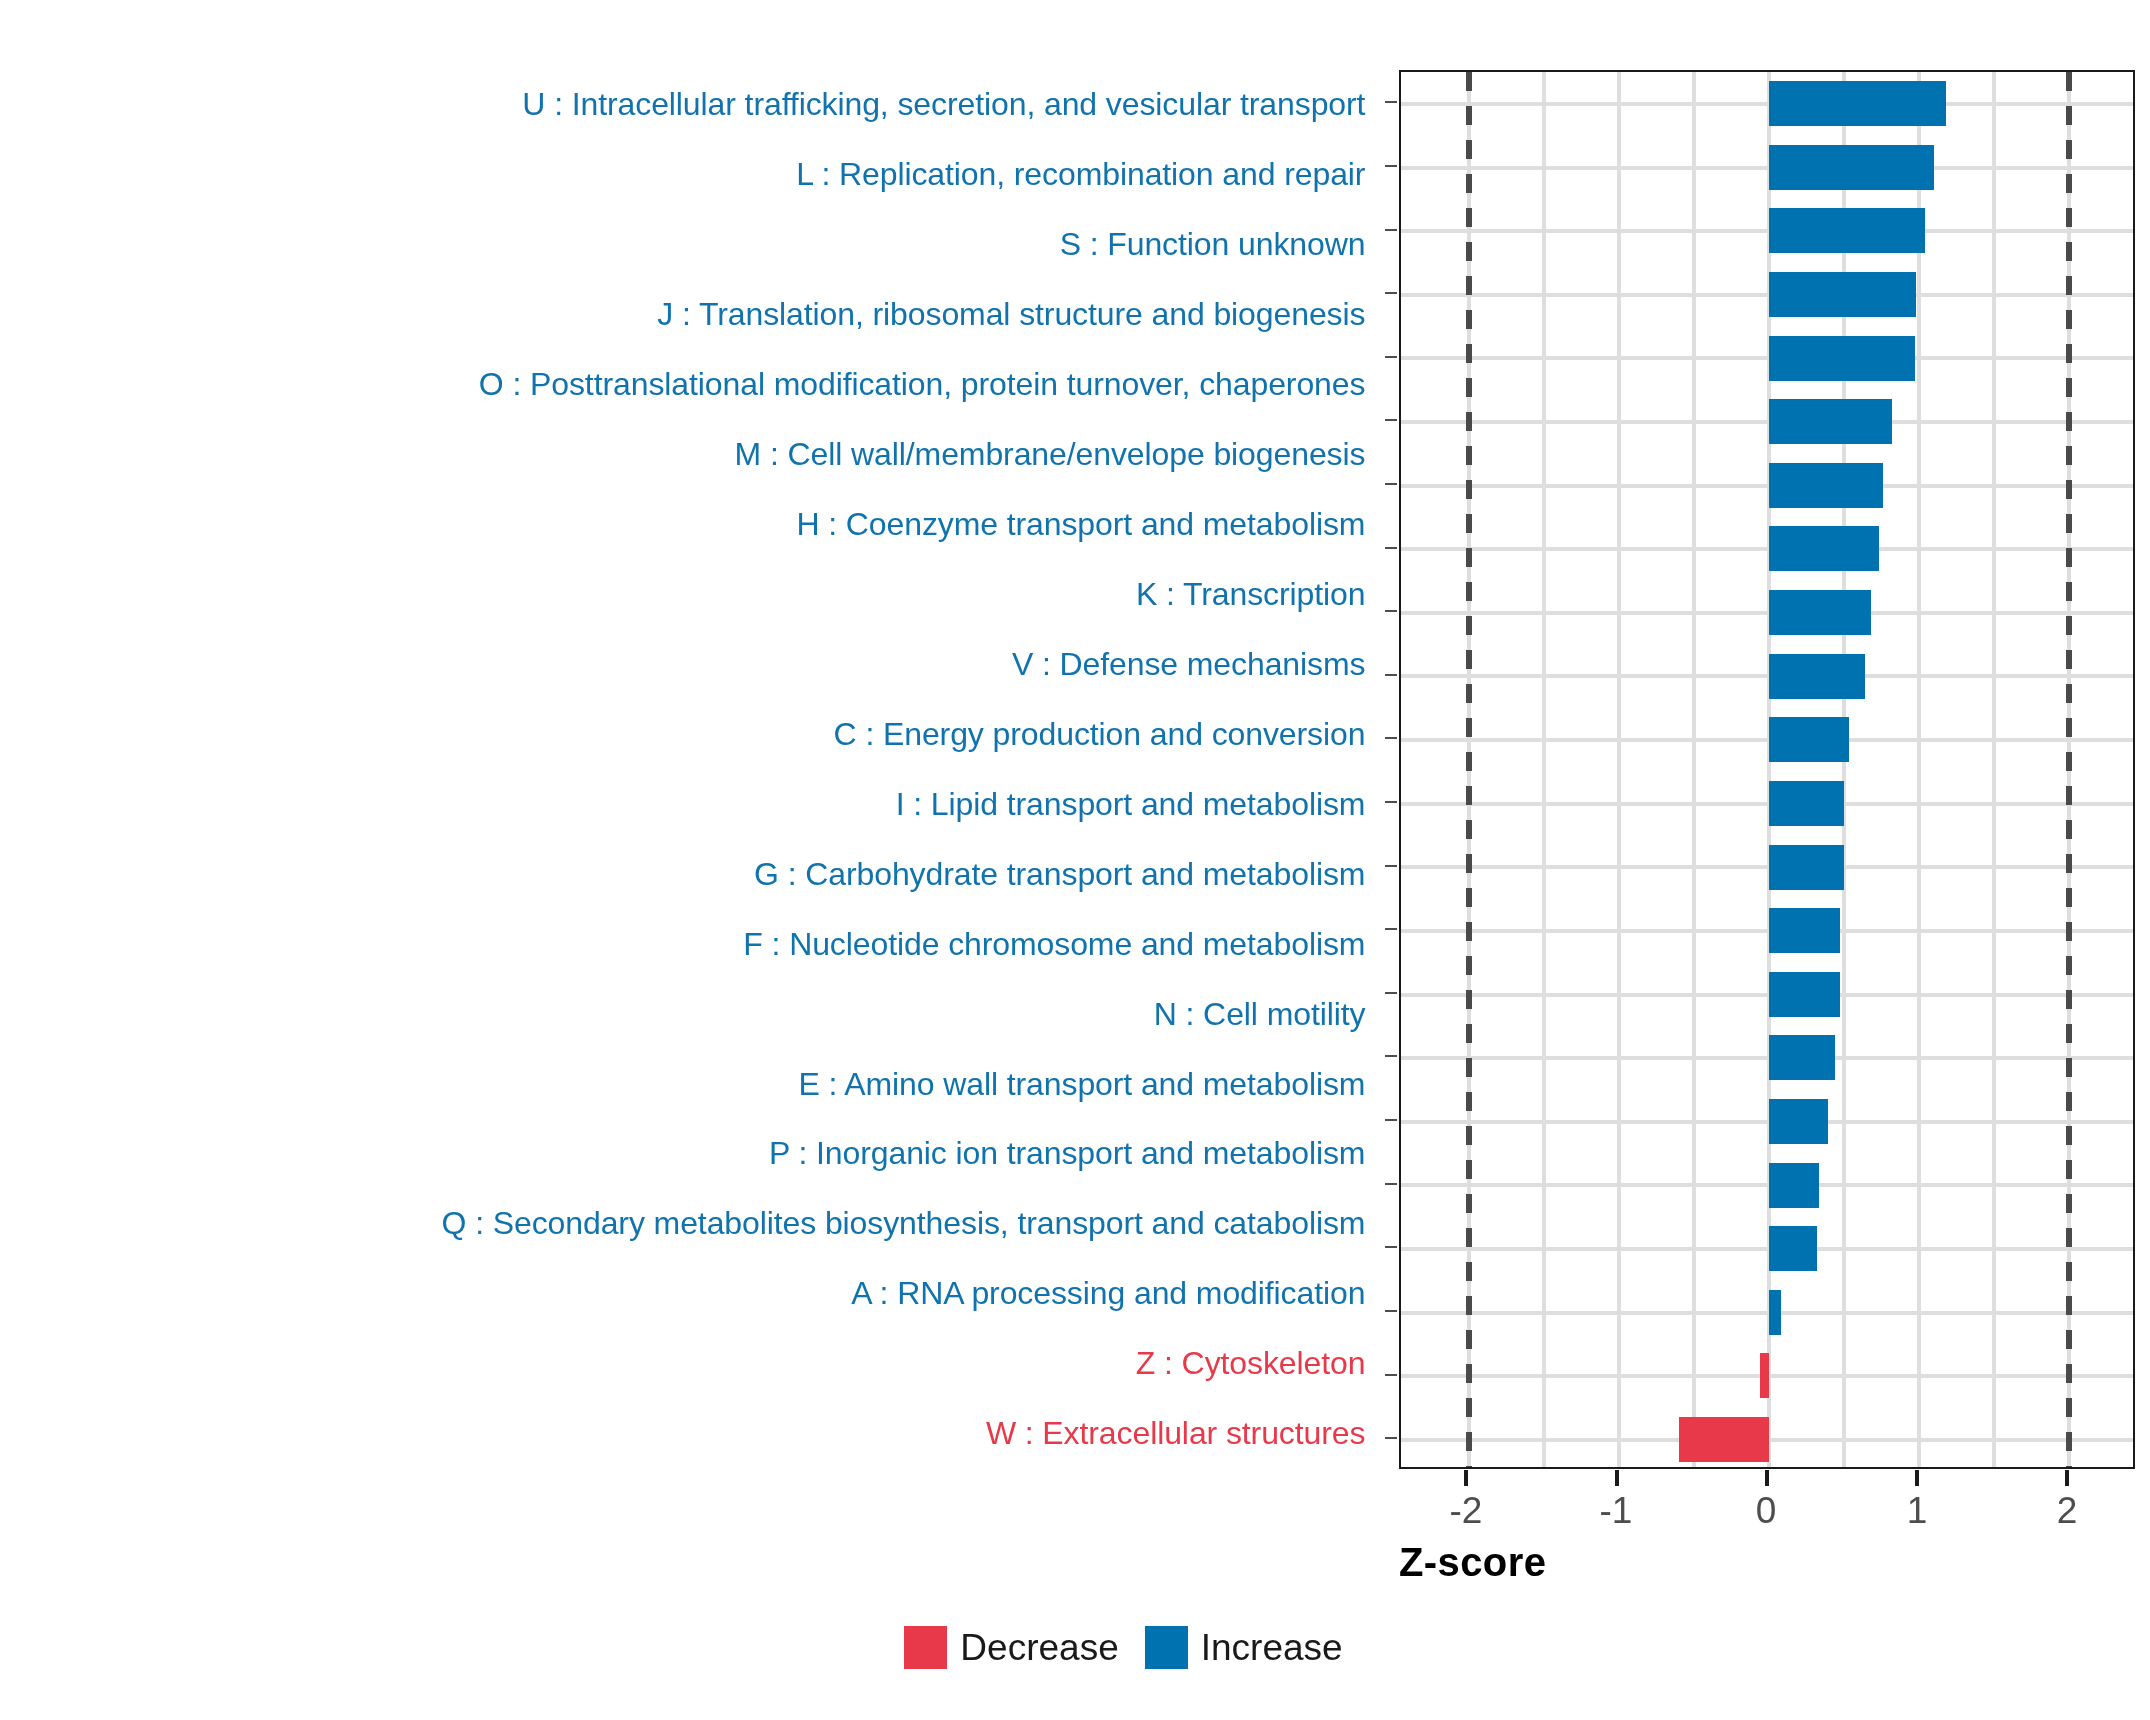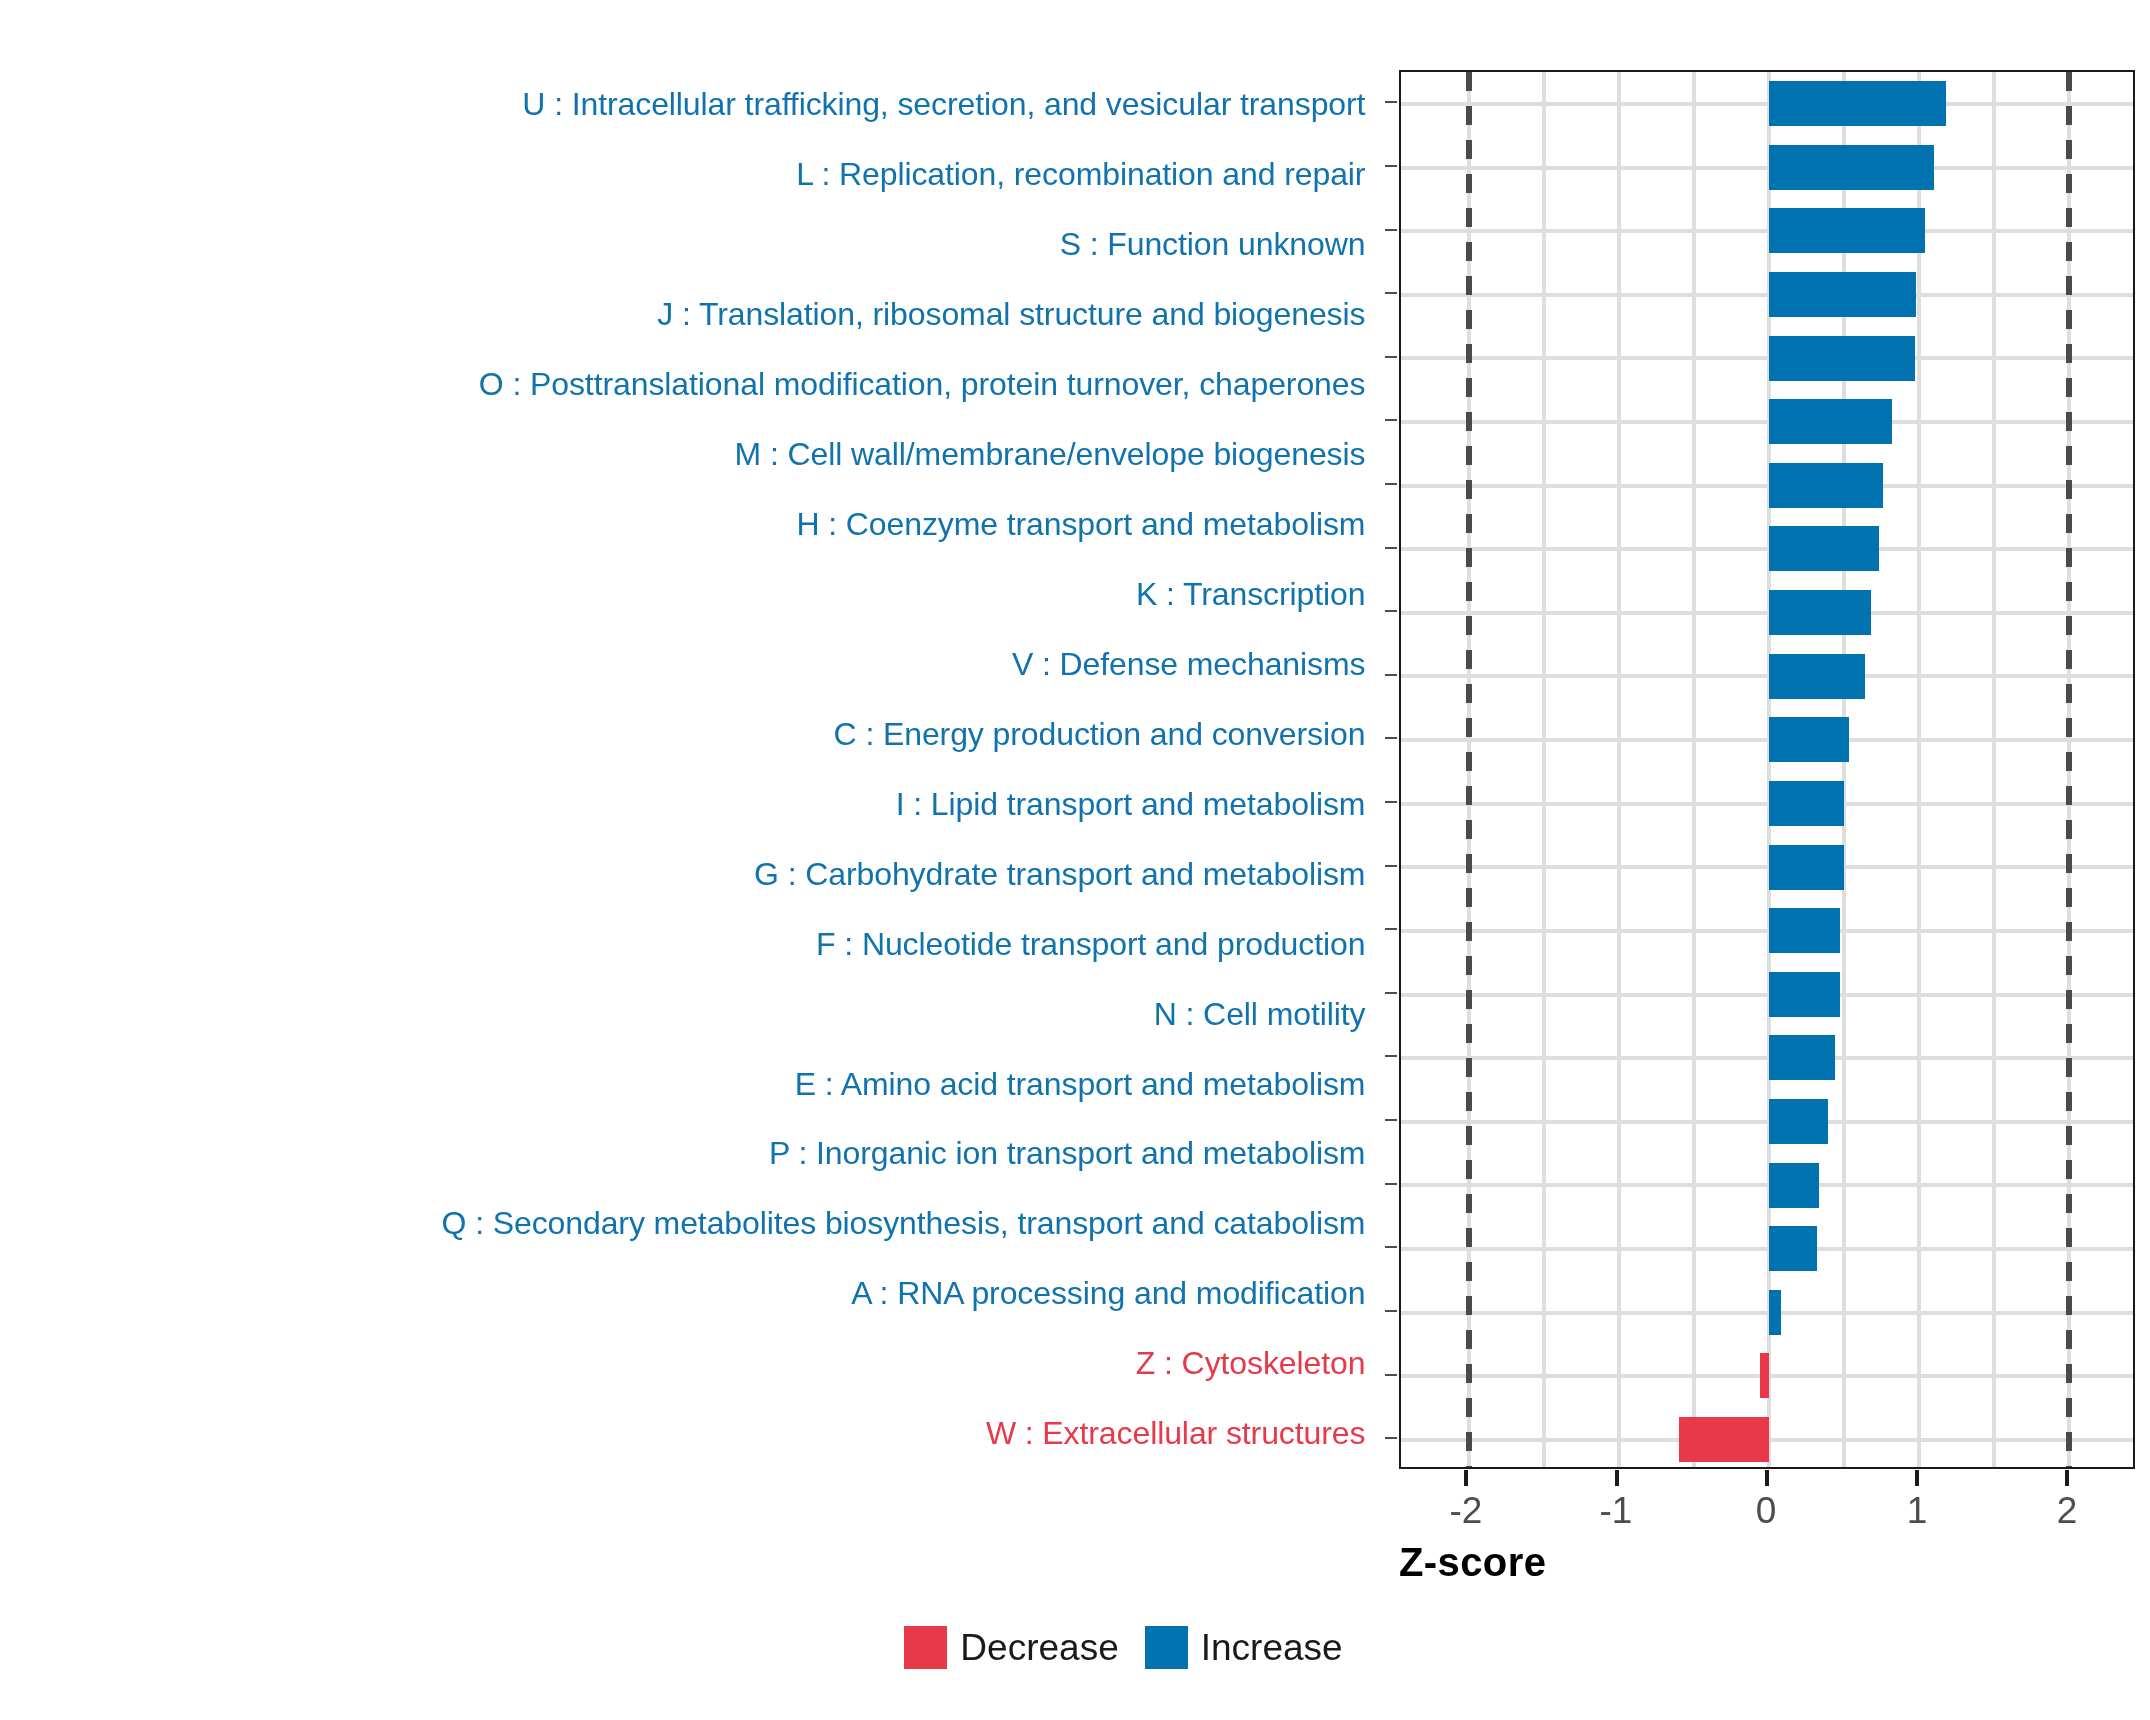--- a/index.html
+++ b/index.html
@@ -167,27 +167,27 @@
       <div class="label-row">
         <span class="label-text lbl-inc">C : Energy production and conversion</span>
       </div>
       <div class="label-row">
         <span class="label-text lbl-inc">I : Lipid transport and metabolism</span>
       </div>
       <div class="label-row">
         <span class="label-text lbl-inc">G : Carbohydrate transport and metabolism</span>
       </div>
       <div class="label-row">
-        <span class="label-text lbl-inc">F : Nucleotide transport and production</span>
+        <span class="label-text lbl-inc">F : Nucleotide chromosome and metabolism</span>
       </div>
       <div class="label-row">
         <span class="label-text lbl-inc">N : Cell motility</span>
       </div>
       <div class="label-row">
-        <span class="label-text lbl-inc">E : Amino acid transport and metabolism</span>
+        <span class="label-text lbl-inc">E : Amino wall transport and metabolism</span>
       </div>
       <div class="label-row">
         <span class="label-text lbl-inc">P : Inorganic ion transport and metabolism</span>
       </div>
       <div class="label-row">
         <span class="label-text lbl-inc">Q : Secondary metabolites biosynthesis, transport and catabolism</span>
       </div>
       <div class="label-row">
         <span class="label-text lbl-inc">A : RNA processing and modification</span>
       </div>

